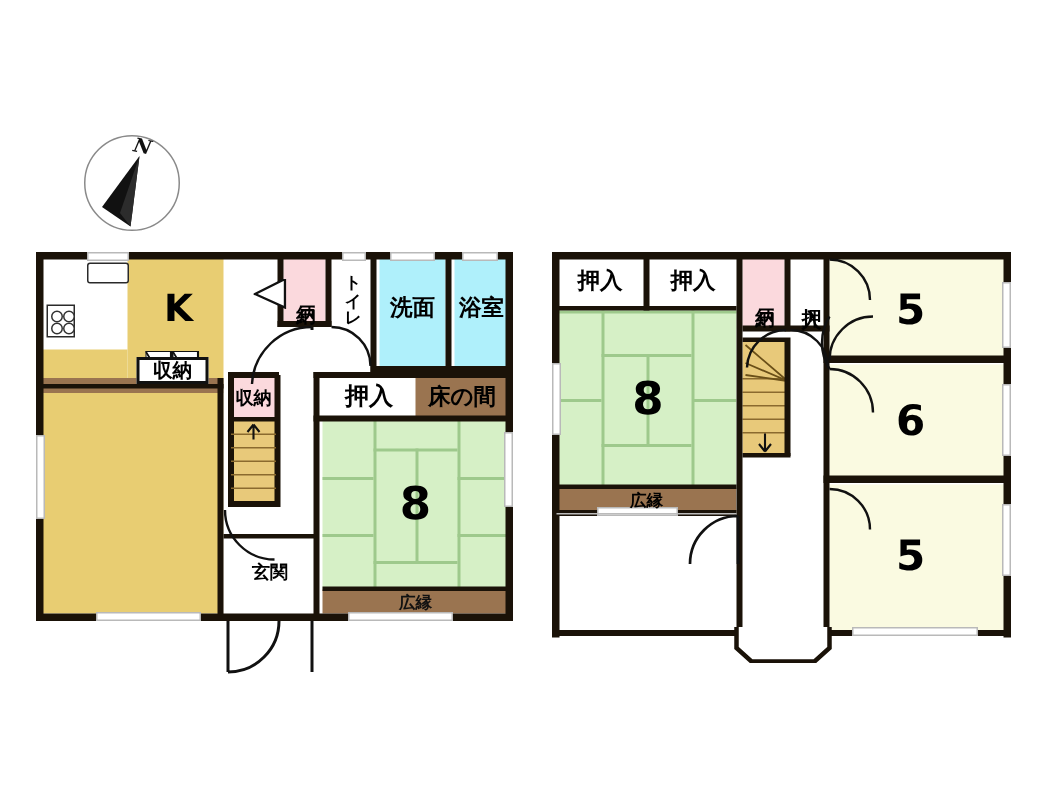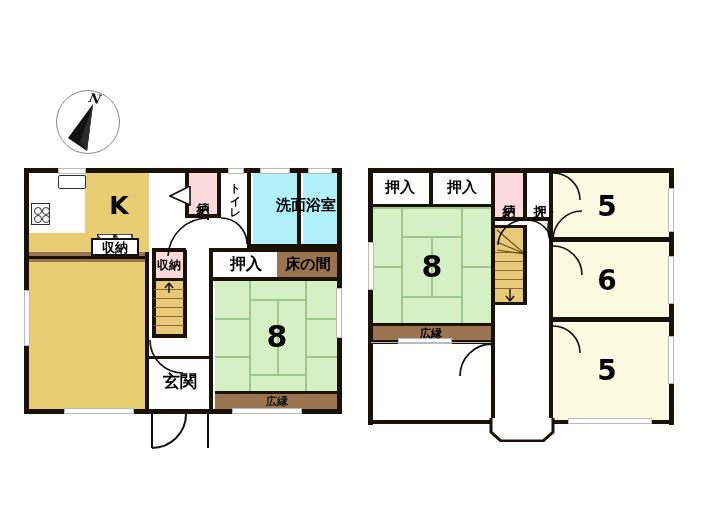--- a/index.html
+++ b/index.html
@@ -187,30 +187,30 @@
     </svg>
 
     <svg style="position:absolute;left:145px;top:18px;" width="22" height="20">
       <polygon points="21,0 21,19 1,10" fill="#fff" stroke="#111" stroke-width="1.6"></polygon>
     </svg>
 
     <div class="lbl" style="left:75px;top:22px;width:40px;height:30px;font-size:25px;">K</div>
 
     <div class="lbl vtxt" style="left:167px;top:5px;width:24px;height:40px;font-size:13px;background:rgba(0,0,0,0);">納戸</div>
     <div class="lbl vtxt" style="left:201px;top:5px;width:20px;height:42px;font-size:11px;">トイレ</div>
-    <div class="lbl" style="left:229px;top:26px;width:44px;height:22px;font-size:15px;margin-left:16px;">洗面</div>
+    <div class="lbl" style="left:229px;top:26px;width:44px;height:22px;font-size:15px;">洗面</div>
     <div class="lbl" style="left:277px;top:26px;width:40px;height:22px;font-size:15px;">浴室</div>
 
     <div class="lbl" style="left:67px;top:70px;width:48px;height:18px;font-size:13px;background:#fff;border:2px solid #111;box-sizing:border-box;">収納</div>
     <div class="lbl" style="left:130px;top:86px;width:30px;height:22px;font-size:12px;">収納</div>
     <div class="lbl" style="left:193px;top:84px;width:58px;height:24px;font-size:16px;">押入</div>
     <div class="lbl" style="left:254px;top:84px;width:60px;height:24px;font-size:15px;text-align:center;">床の間</div>
     <div class="lbl sz" style="left:236px;top:152px;width:34px;height:34px;font-size:30px;">8</div>
     <div class="lbl" style="left:221px;top:226px;width:64px;height:14px;font-size:11px;color:#111;">広縁</div>
-    <div class="lbl" style="left:130px;top:202px;width:52px;height:22px;font-size:17px;">玄関</div>
+    <div class="lbl" style="left:130px;top:202px;width:52px;height:22px;font-size:12px;">玄関</div>
   </div>
 
   <div class="plan" style="left:368px;top:168px;width:306px;height:276px;">
 
     <div class="room c-white" style="left:3px;top:3px;width:58px;height:34px;"></div>
     <div class="room c-white" style="left:65px;top:3px;width:58px;height:34px;"></div>
     <div class="room c-nando" style="left:127px;top:3px;width:28px;height:48px;"></div>
     <div class="room c-white" style="left:159px;top:3px;width:26px;height:48px;"></div>
 
     <div class="room c-tatami" style="left:3px;top:39px;width:120px;height:118px;"></div>

